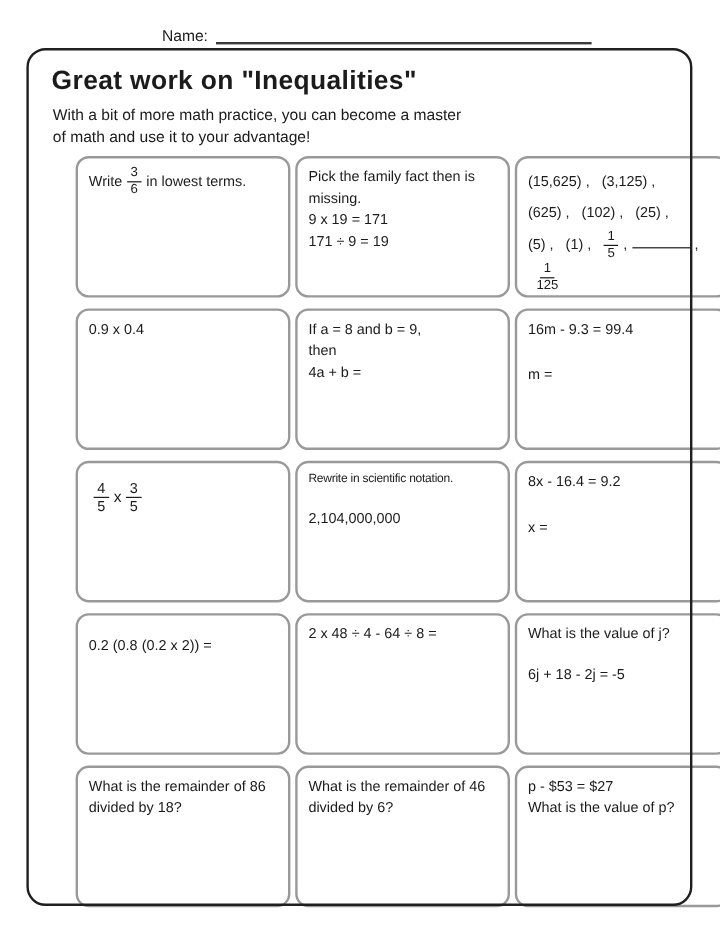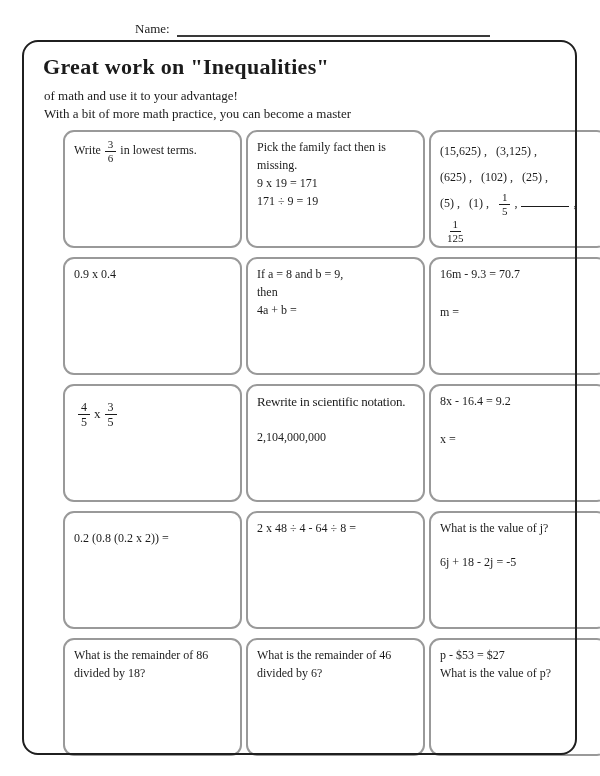--- a/index.html
+++ b/index.html
@@ -1,18 +1,18 @@
 <!DOCTYPE html>
 <html><head>
 <meta charset="utf-8">
 <style>
   html,body { margin:0; padding:0; background:#ffffff; }
   .sheet {
     position:relative; width:600px; height:776px; background:#ffffff;
-    font-family:Liberation Serif, serif; color:#1b1b1b; overflow:hidden;
+    font-family:Liberation Sans, sans-serif; color:#1b1b1b; overflow:hidden;
   }
   
   .name-row { position:absolute; top:20px; left:135px; display:flex; align-items:flex-end; font-size:13px; }
   .name-line { display:inline-block; width:313px; height:15px; border-bottom:2px solid #3a3a3a; margin-left:7px; }
   
   .content { position:absolute; left:22px; top:40px; width:552px; z-index:1; }
   .title { position:absolute; left:21px; top:14px; font-size:22px; font-weight:bold; letter-spacing:.3px; white-space:nowrap; }
   .subtitle { position:absolute; left:22px; top:47px; font-size:13px; line-height:1.35; }
   
   .frame-border {
@@ -28,43 +28,43 @@
   .cell {
     border:2px solid #999999; border-radius:11px; background:#ffffff;
     padding:6px 9px; font-size:12px; line-height:1.5; color:#1b1b1b;
     box-sizing:border-box;
   }
   .t { white-space:pre-wrap; }
   .blk { display:block; }
   .gap20 { display:block; margin-top:20px; }
   .gap16 { display:block; margin-top:16px; }
   .roomy { line-height:2.15; padding-top:7px; }
-  .tight { font-size:13px; letter-spacing:-.2px; }
+  .tight { font-size:10px; letter-spacing:-.2px; }
   .frac { display:inline-flex; flex-direction:column; align-items:center; vertical-align:middle; margin:0 4px; font-size:11px; line-height:1.2; }
   .frac .num { border-bottom:1.5px solid #1b1b1b; padding:0 3px; }
   .frac .den { padding:0 3px; }
   .blank-line { display:inline-block; width:48px; border-bottom:1.5px solid #1b1b1b; height:.85em; margin:0 4px; }
   .c7pad { padding-top:14px; font-size:13px; }
   .c7 .frac { font-size:12px; }
 </style>
 </head>
 <body>
 
 <div class="sheet">
 
   <div class="name-row">
     <span>Name:</span>
     <span class="name-line"></span>
   </div>
 
   <div class="content">
     <div class="title">Great work on "Inequalities"</div>
     <div class="subtitle">
+      <span class="blk">With a bit of more math practice, you can become a master</span>
       <span class="blk">of math and use it to your advantage!</span>
-      <span class="blk">With a bit of more math practice, you can become a master</span>
     </div>
 
     <div class="grid">
 
       <div class="cell"><span class="t">Write</span><span class="frac">
             <span class="num">3</span>
             <span class="den">6</span>
           </span><span class="t">in lowest terms.</span></div>
 
       <div class="cell">
@@ -88,21 +88,21 @@
 
       <div class="cell"><span class="t">0.9 x 0.4</span></div>
 
       <div class="cell">
           <span class="t blk">If a = 8 and b = 9,</span>
           <span class="t blk">then</span>
           <span class="t blk">4a + b =</span>
         </div>
 
       <div class="cell">
-          <span class="t blk">16m - 9.3 = 70.7</span>
+          <span class="t blk">16m - 9.3 = 99.4</span>
           <span class="t gap20">m =</span>
         </div>
 
       <div class="cell c7 c7pad"><span class="frac">
             <span class="num">4</span>
             <span class="den">5</span>
           </span><span class="t">x</span><span class="frac">
             <span class="num">3</span>
             <span class="den">5</span>
           </span></div>

